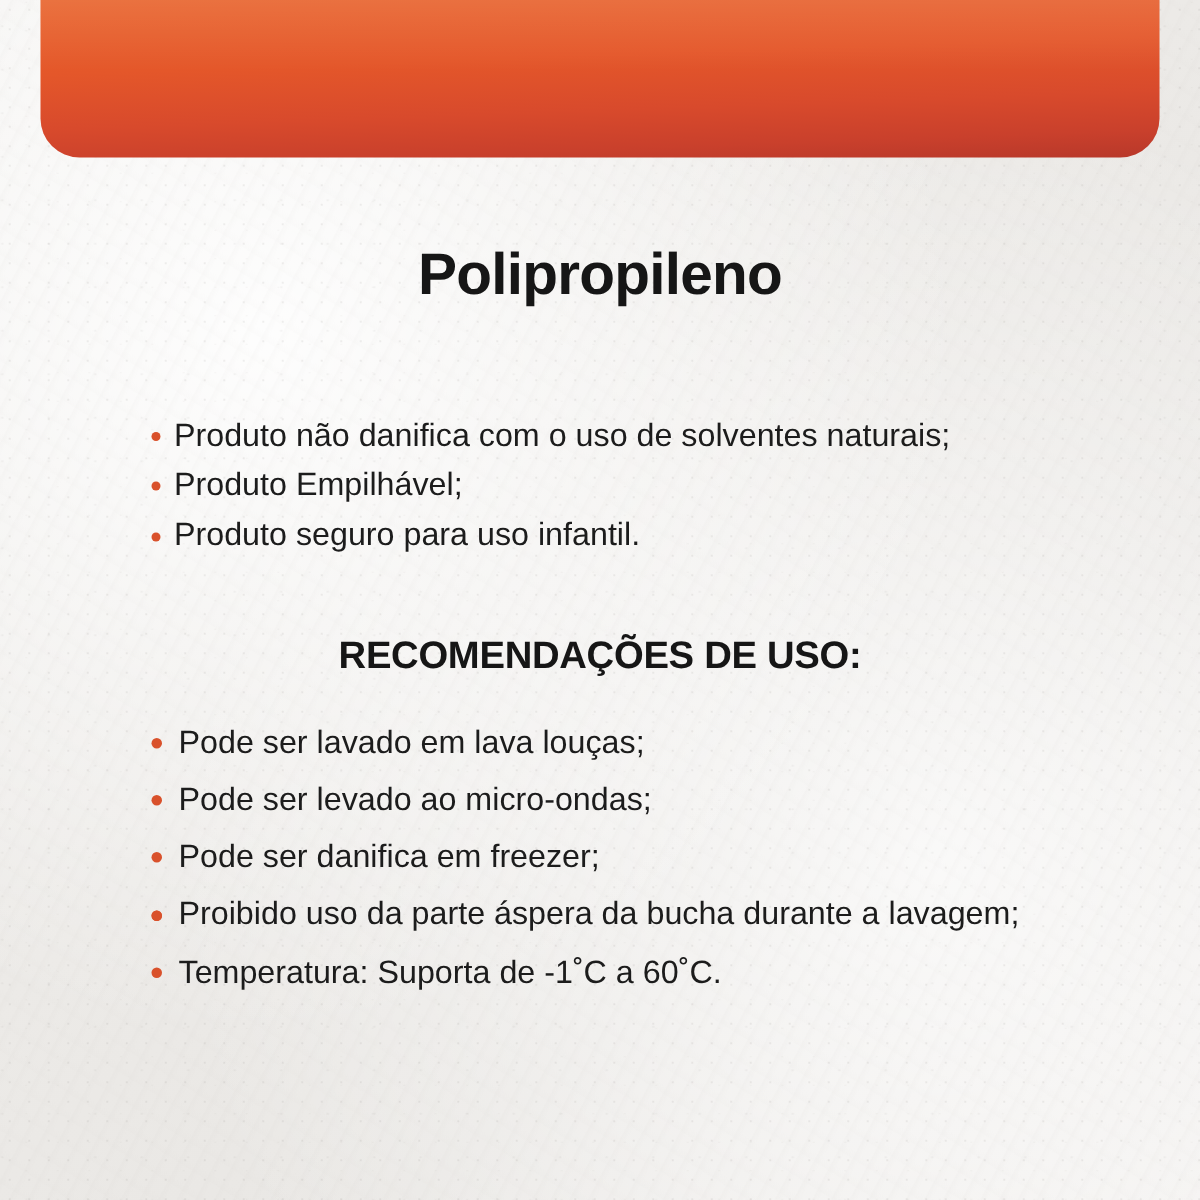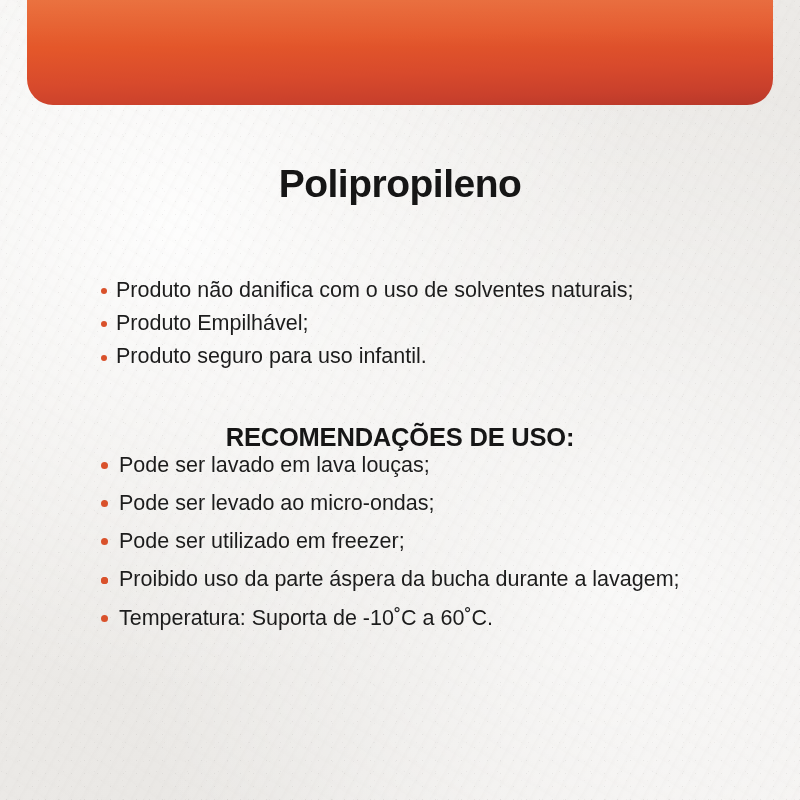--- a/index.html
+++ b/index.html
@@ -128,20 +128,21 @@
     padding-top: 46px;
     text-align: center;
     font-size: 25.5px;
     font-weight: 700;
     letter-spacing: -0.2px;
     color: #161616;
   }
 
   
   .recommendations {
+    margin-top: 30px;
     padding-left: 101px;
   }
   .recommendations .list-item {
     font-size: 21.5px;
     padding-left: 18px;
     margin-bottom: 12px;
     max-width: 600px;
   }
   .recommendations .list-item .bullet {
     width: 7px;
@@ -183,29 +184,29 @@
       <li class="list-item">
         <span class="bullet"></span>
         <span>Pode ser lavado em lava louças;</span>
       </li>
       <li class="list-item">
         <span class="bullet"></span>
         <span>Pode ser levado ao micro-ondas;</span>
       </li>
       <li class="list-item">
         <span class="bullet"></span>
-        <span>Pode ser utilizado em freezer;</span>
+        <span>Pode ser danifica em freezer;</span>
       </li>
       <li class="list-item">
         <span class="bullet"></span>
       </li>
       <li class="list-item">
         <span class="bullet"></span>
         <span>Proibido uso da parte áspera da bucha durante a lavagem;</span>
       </li>
       <li class="list-item">
         <span class="bullet"></span>
-        <span>Temperatura: Suporta de -10˚C a 60˚C.</span>
+        <span>Temperatura: Suporta de -1˚C a 60˚C.</span>
       </li>
     </ul>
 
   </div>
 </div>
 
 </body></html>

